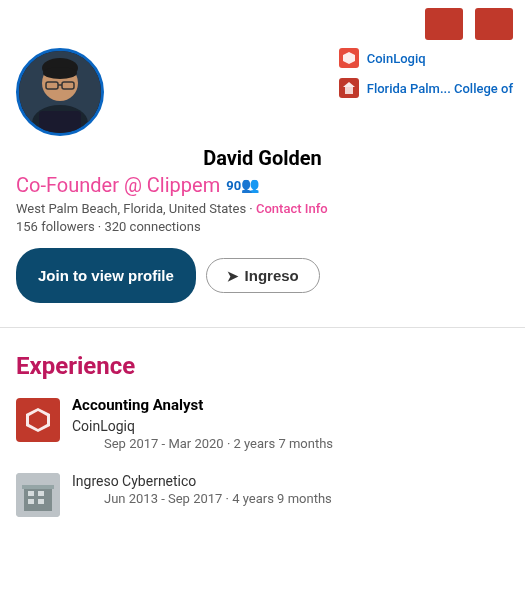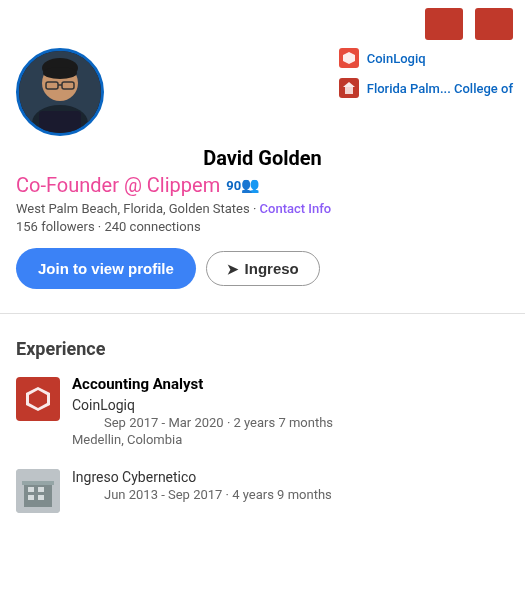--- a/index.html
+++ b/index.html
@@ -139,46 +139,46 @@
       align-items: center;
     }
 
     .location-row {
       font-size: 13px;
       color: #555;
       margin-top: 4px;
     }
 
     .contact-link {
-      color: #8b5cf6;
+      color: #ec4899;
       cursor: pointer;
       font-weight: 500;
       margin-top: 20px;
     }
 
     .followers-row {
       font-size: 13px;
       color: #555;
       margin-top: 3px;
     }
 
     
     .actions-row {
       display: flex;
       gap: 10px;
       margin-top: 14px;
       align-items: center;
     }
 
     .btn-join {
-      background: #3b82f6;
+      background: #0c4a6e;
       color: #fff;
       border: none;
       border-radius: 24px;
-      padding: 12px 22px;
+      padding: 19px 22px;
       font-size: 15px;
       font-weight: 600;
       cursor: pointer;
     }
 
     .btn-message {
       background: #fff;
       color: #333;
       border: 1.5px solid #999;
       border-radius: 24px;
@@ -201,23 +201,23 @@
       background: #e0e0e0;
       margin: 8px 0;
     }
 
     
     .experience-section {
       padding: 16px 16px 0 16px;
     }
 
     .section-title {
-      font-size: 18px;
+      font-size: 24px;
       font-weight: 700;
-      color: #404040;
+      color: #be185d;
       margin-bottom: 16px;
     }
 
     .exp-item {
       display: flex;
       gap: 12px;
       margin-bottom: 20px;
       justify-content: flex-end;
     }
 
@@ -330,29 +330,29 @@
     <span class="headline-text">Co-Founder @ Clippem</span>
     <div class="connection-icons">
 
       <span style="color:#0a66c2; font-size:13px; font-weight:700;">90</span>
 
       <span style="color:#555; font-size:15px;">👥</span>
     </div>
   </div>
 
   <div class="location-row">
-    <span>West Palm Beach, Florida, Golden States</span>
+    <span>West Palm Beach, Florida, United States</span>
     <span> · </span>
     <span class="contact-link">Contact Info</span>
   </div>
 
   <div class="followers-row">
     <span>156 followers</span>
     <span> · </span>
-    <span>240 connections</span>
+    <span>320 connections</span>
   </div>
 
   <div class="actions-row">
     <button class="btn-join">Join to view profile</button>
     <button class="btn-message">
       <span class="send-icon">➤</span>
       <span>Ingreso</span>
     </button>
   </div>
 </div>
@@ -366,21 +366,20 @@
     <div class="exp-logo coinlogiq-logo">
       <svg width="28" height="28" viewBox="0 0 28 28">
         <polygon points="14,2 26,8 26,20 14,26 2,20 2,8" fill="#fff" opacity="0.9"></polygon>
         <polygon points="14,5 23,10 23,18 14,23 5,18 5,10" fill="#c0392b"></polygon>
       </svg>
     </div>
     <div class="exp-details">
       <div class="exp-title">Accounting Analyst</div>
       <div class="exp-company">CoinLogiq</div>
       <div class="exp-duration">Sep 2017 - Mar 2020 · 2 years 7 months</div>
-      <div class="exp-location">Medellin, Colombia</div>
     </div>
   </div>
 
   <div class="exp-item">
     <div class="exp-logo ingreso-logo">
       <svg width="44" height="44" viewBox="0 0 44 44">
         <rect width="44" height="44" fill="#bdc3c7"></rect>
 
         <rect x="8" y="14" width="28" height="24" fill="#7f8c8d"></rect>
         <rect x="6" y="12" width="32" height="4" fill="#95a5a6"></rect>

